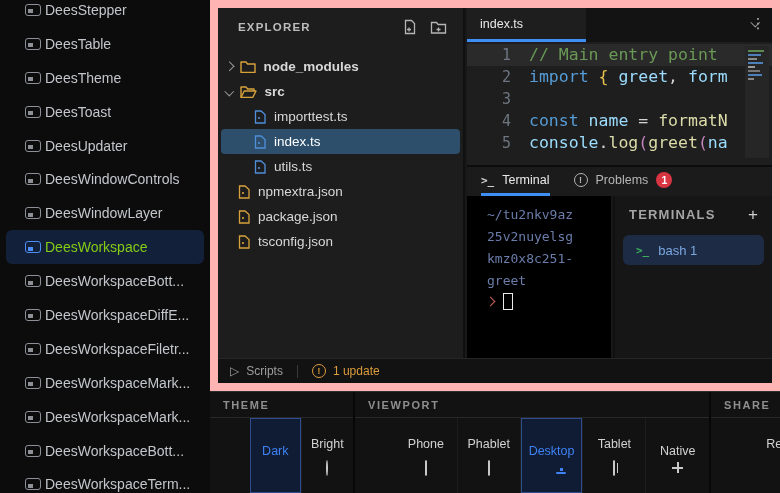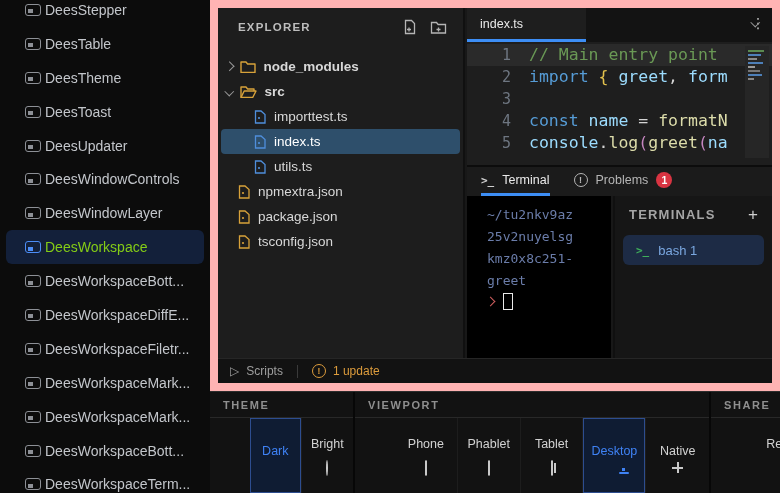--- a/index.html
+++ b/index.html
@@ -392,27 +392,27 @@
       <div class="section-header">VIEWPORT</div>
       <div class="buttons">
         <div class="tbtn">
           <span>Phone</span>
           <span><span class="i-phone"></span></span>
         </div>
         <div class="tbtn">
           <span>Phablet</span>
           <span><span class="i-phablet"></span></span>
         </div>
+        <div class="tbtn selected">
+          <span>Desktop</span>
+          <span><span class="i-desktop"></span></span>
+        </div>
         <div class="tbtn">
           <span>Tablet</span>
           <span><span class="i-tablet"></span></span>
-        </div>
-        <div class="tbtn selected">
-          <span>Desktop</span>
-          <span><span class="i-desktop"></span></span>
         </div>
         <div class="tbtn">
           <span>Native</span>
           <span><span class="i-native"><span></span></span></span>
         </div>
       </div>
     </div>
     <div class="section" style="flex: 1 1 0%;">
       <div class="section-header">SHARE</div>
       <div class="buttons">

